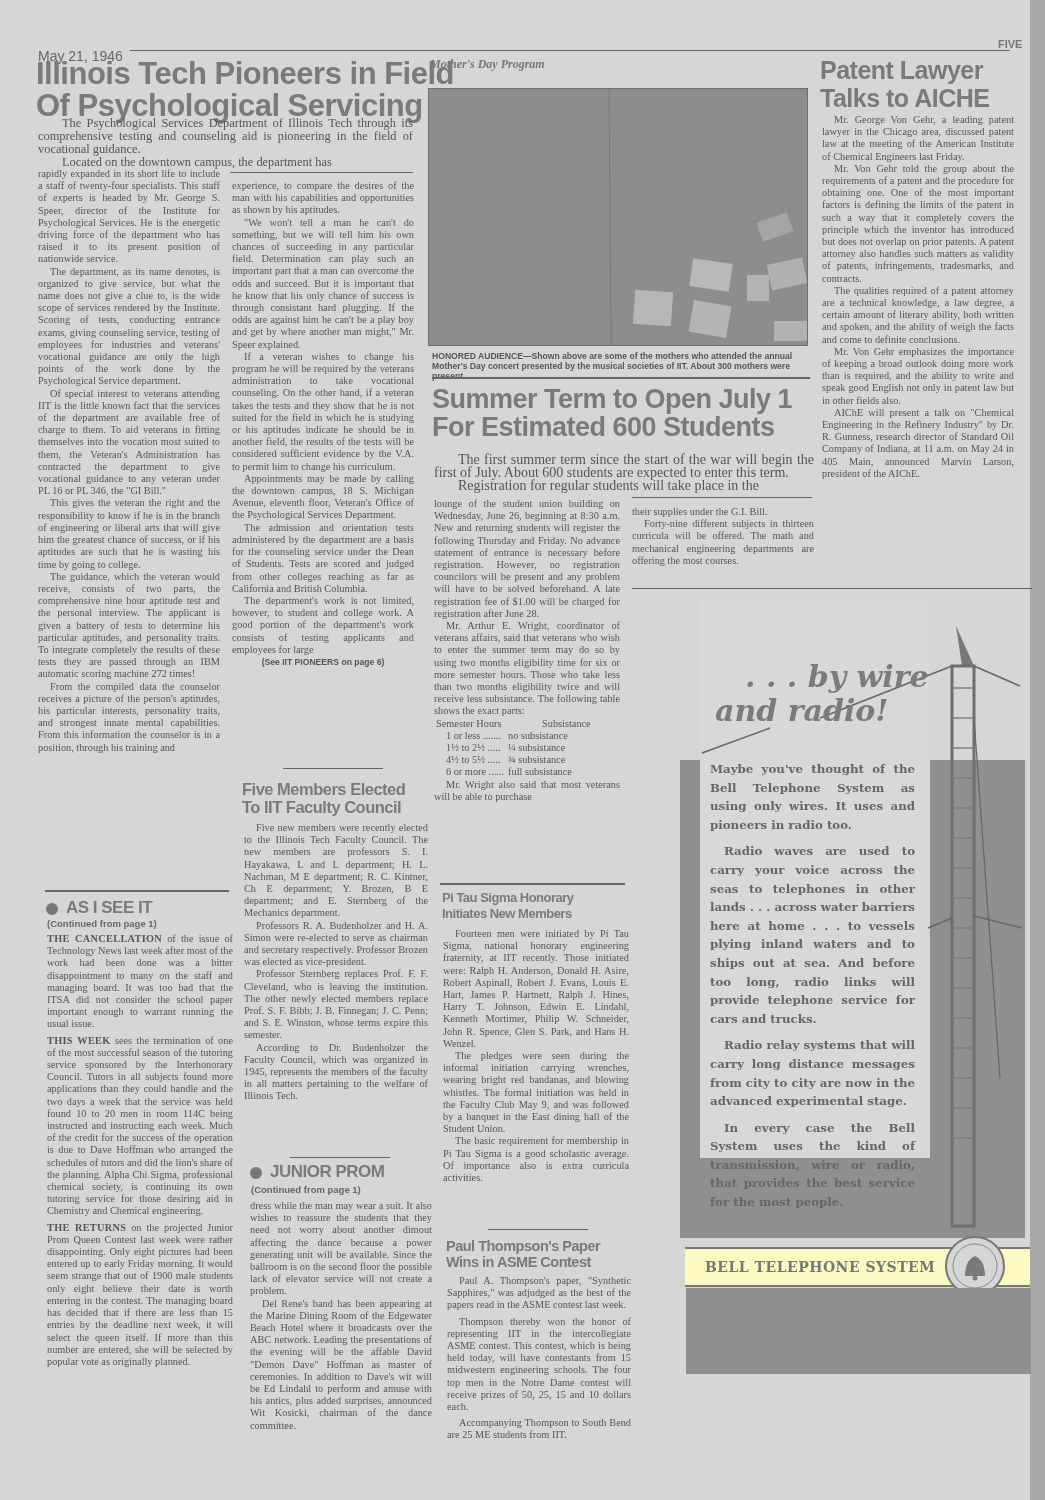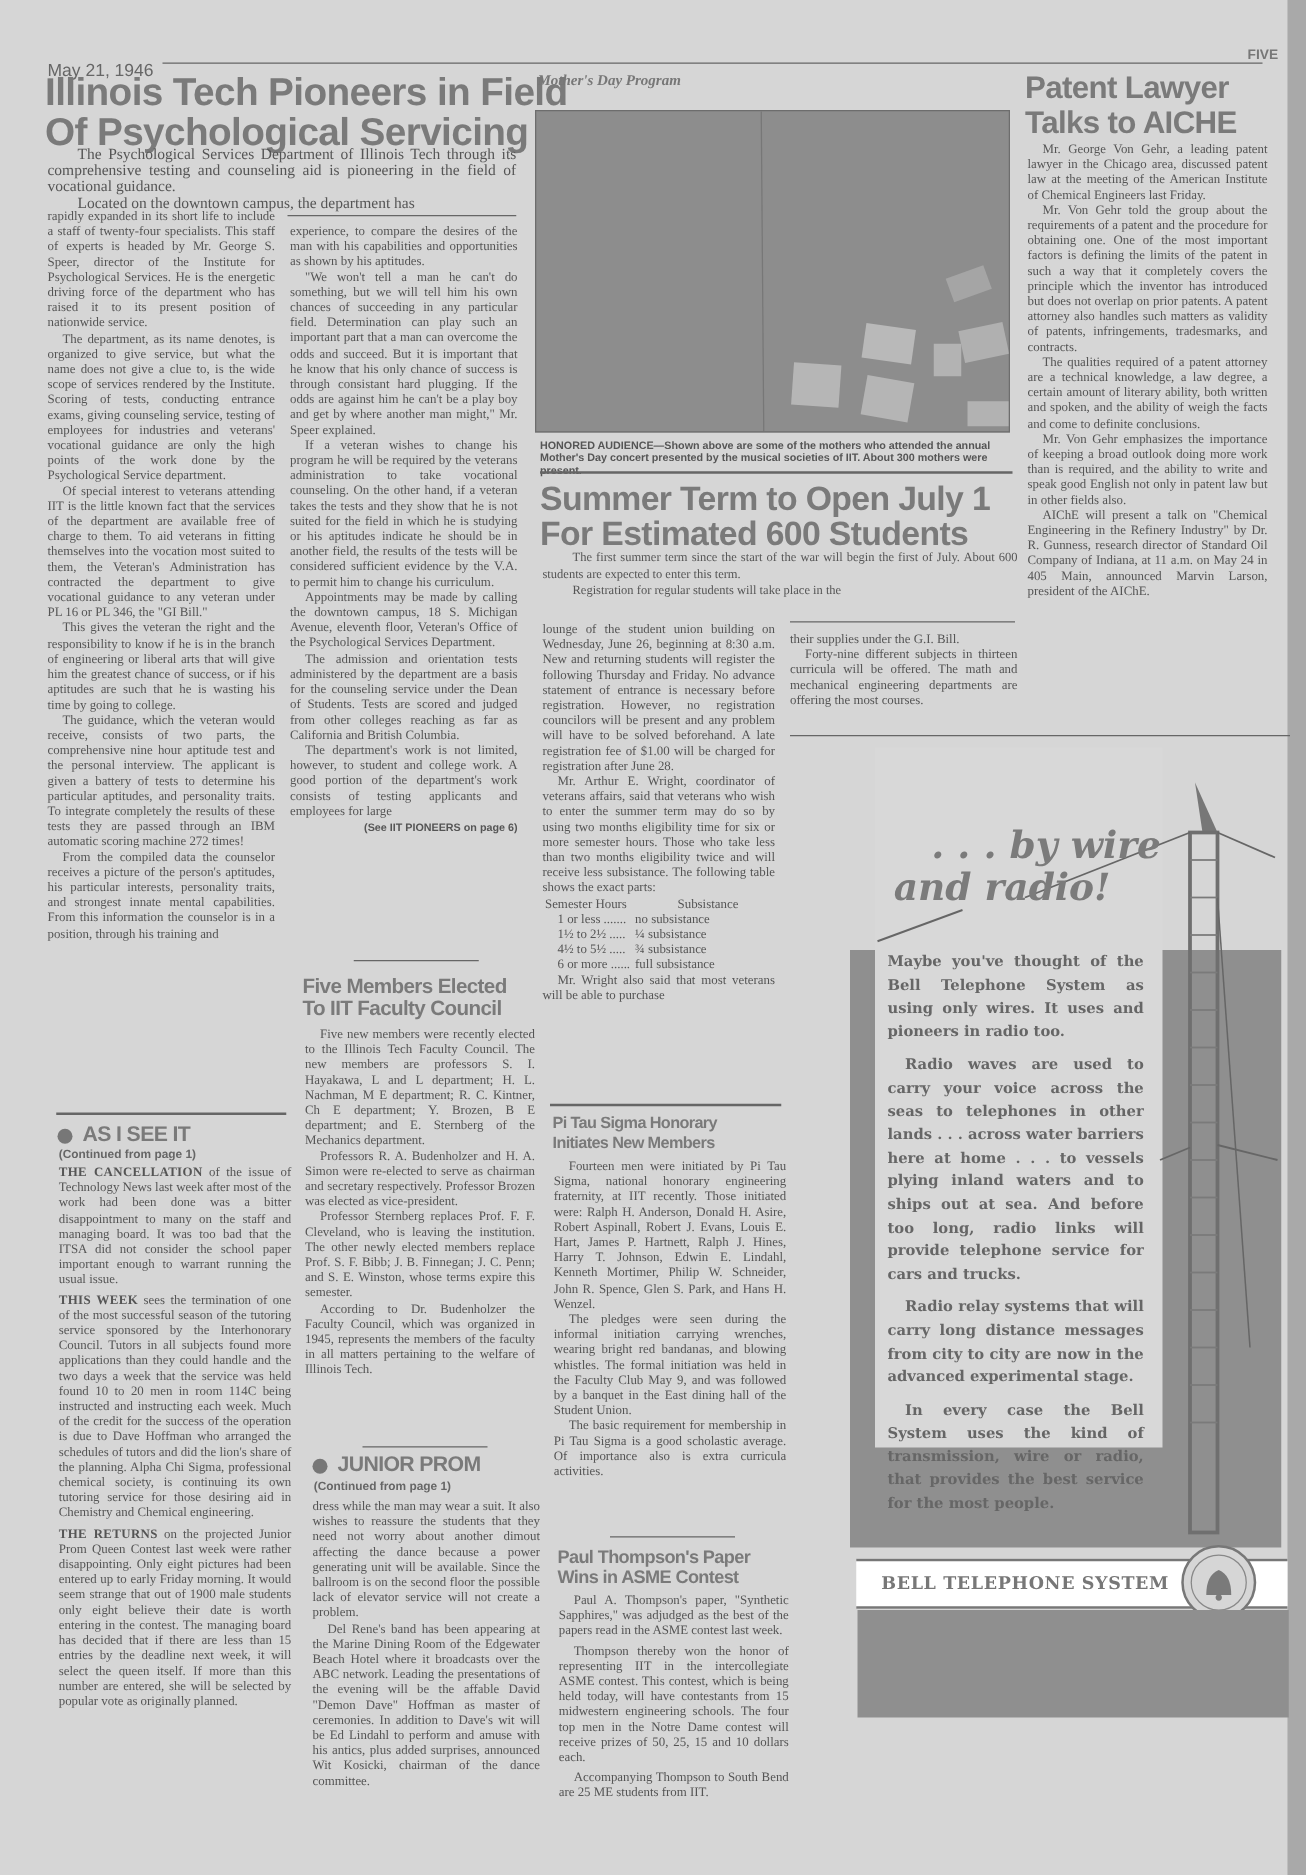--- a/index.html
+++ b/index.html
@@ -23,21 +23,21 @@
   .lead{font-family:"Liberation Serif",serif;font-weight:bold;letter-spacing:.3px;}
   table.sub{border-collapse:collapse;font-family:"Liberation Serif",serif;font-size:10.3px;color:#555;}
   table.sub td{padding:0 2px;line-height:12.2px;}
   .ad{position:absolute;left:660px;top:598px;width:365px;height:860px;}
   .adtrees{position:absolute;background:#8f8f8f;}
   .adbox{position:absolute;background:#d8d8d8;}
   .adhead{font-family:"DejaVu Serif",serif;font-style:italic;font-weight:bold;color:#7b7b7b;}
   .adtxt{font-family:"DejaVu Serif",serif;font-size:11.8px;line-height:18.6px;font-weight:bold;color:#666;text-align:justify;}
   .adtxt p{margin:0 0 8px 0;text-indent:14px;}
   .adtxt p.noind{text-indent:0;}
-  .bellbar{position:absolute;background:#ffffff;border-top:2px solid #777;border-bottom:2px solid #777;}
+  .bellbar{position:absolute;background:#fef9c3;border-top:2px solid #777;border-bottom:2px solid #777;}
   .bellname{font-family:"DejaVu Serif",serif;font-weight:bold;font-size:14px;color:#777;letter-spacing:.5px;}
   .seal{position:absolute;border-radius:50%;border:2px solid #777;background:#d6d6d6;}
 </style>
 </head>
 <body>
 
 <div class="page"></div>
 <div class="edge"></div>
 
 <div class="abs dateline" style="left:38px;top:48px;">May 21, 1946</div>
@@ -63,21 +63,21 @@
 </div>
 <div class="rule" style="left:230px;top:172px;width:183px;height:1px;"></div>
 
 <div class="abs txt" style="left:232px;top:180px;width:182px;">
   <p class="noind">experience, to compare the desires of the man with his capabilities and opportunities as shown by his aptitudes.</p>
   <p>"We won't tell a man he can't do something, but we will tell him his own chances of succeeding in any particular field. Determination can play such an important part that a man can overcome the odds and succeed. But it is important that he know that his only chance of success is through consistant hard plugging. If the odds are against him he can't be a play boy and get by where another man might," Mr. Speer explained.</p>
   <p>If a veteran wishes to change his program he will be required by the veterans administration to take vocational counseling. On the other hand, if a veteran takes the tests and they show that he is not suited for the field in which he is studying or his aptitudes indicate he should be in another field, the results of the tests will be considered sufficient evidence by the V.A. to permit him to change his curriculum.</p>
   <p>Appointments may be made by calling the downtown campus, 18 S. Michigan Avenue, eleventh floor, Veteran's Office of the Psychological Services Department.</p>
   <p>The admission and orientation tests administered by the department are a basis for the counseling service under the Dean of Students. Tests are scored and judged from other colleges reaching as far as California and British Columbia.</p>
   <p>The department's work is not limited, however, to student and college work. A good portion of the department's work consists of testing applicants and employees for large</p>
-  <div style="text-align:right;font-family:'Liberation Sans',sans-serif;font-weight:bold;font-size:8.6px;">(See IIT PIONEERS on page 6)</div>
+  <div style="text-align:center;font-family:'Liberation Sans',sans-serif;font-weight:bold;font-size:8.6px;">(See IIT PIONEERS on page 6)</div>
 </div>
 <div class="rule" style="left:283px;top:768px;width:100px;height:1px;"></div>
 
 <div class="rule" style="left:45px;top:890px;width:184px;height:2px;"></div>
 <div class="abs hd" style="left:46px;top:898px;font-size:17px;"><span class="bullet"></span><span>AS I SEE IT</span></div>
 <div class="abs contd" style="left:47px;top:918px;">(Continued from page 1)</div>
 <div class="abs txt" style="left:47px;top:933px;width:186px;">
   <p class="noind" style="margin-bottom:4px"><span class="lead">THE CANCELLATION</span><span> of the issue of Technology News last week after most of the work had been done was a bitter disappointment to many on the staff and managing board. It was too bad that the ITSA did not consider the school paper important enough to warrant running the usual issue.</span></p>
   <p class="noind" style="margin-bottom:4px"><span class="lead">THIS WEEK</span><span> sees the termination of one of the most successful season of the tutoring service sponsored by the Interhonorary Council. Tutors in all subjects found more applications than they could handle and the two days a week that the service was held found 10 to 20 men in room 114C being instructed and instructing each week. Much of the credit for the success of the operation is due to Dave Hoffman who arranged the schedules of tutors and did the lion's share of the planning. Alpha Chi Sigma, professional chemical society, is continuing its own tutoring service for those desiring aid in Chemistry and Chemical engineering.</span></p>
   <p class="noind"><span class="lead">THE RETURNS</span><span> on the projected Junior Prom Queen Contest last week were rather disappointing. Only eight pictures had been entered up to early Friday morning. It would seem strange that out of 1900 male students only eight believe their date is worth entering in the contest. The managing board has decided that if there are less than 15 entries by the deadline next week, it will select the queen itself. If more than this number are entered, she will be selected by popular vote as originally planned.</span></p>
@@ -115,21 +115,21 @@
     <rect x="345" y="232" width="33" height="20" fill="#b2b2b2"></rect>
   </svg>
 </div>
 <div class="abs caption" style="left:432px;top:351px;width:378px;"><span>HONORED AUDIENCE</span><span>—Shown above are some of the mothers who attended the annual Mother's Day concert presented by the musical societies of IIT. About 300 mothers were present.</span></div>
 <div class="rule" style="left:432px;top:377px;width:378px;height:2px;"></div>
 
 <div class="abs hd" style="left:432px;top:385px;font-size:27px;line-height:28px;white-space:nowrap;">
   <div>Summer Term to Open July 1</div>
   <div>For Estimated 600 Students</div>
 </div>
-<div class="abs txt" style="left:434px;top:440px;width:380px;font-size:10px;line-height:13px;">
+<div class="abs txt" style="left:434px;top:453px;width:380px;font-size:14px;line-height:13px;">
   <p style="text-indent:24px">The first summer term since the start of the war will begin the first of July. About 600 students are expected to enter this term.</p>
   <p style="text-indent:24px">Registration for regular students will take place in the</p>
 </div>
 <div class="abs txt" style="left:434px;top:498px;width:186px;">
   <p class="noind">lounge of the student union building on Wednesday, June 26, beginning at 8:30 a.m. New and returning students will register the following Thursday and Friday. No advance statement of entrance is necessary before registration. However, no registration councilors will be present and any problem will have to be solved beforehand. A late registration fee of $1.00 will be charged for registration after June 28.</p>
   <p>Mr. Arthur E. Wright, coordinator of veterans affairs, said that veterans who wish to enter the summer term may do so by using two months eligibility time for six or more semester hours. Those who take less than two months eligibility twice and will receive less subsistance. The following table shows the exact parts:</p>
   <table class="sub">
     <tbody>
         <tr>
           <td>Semester Hours</td>

